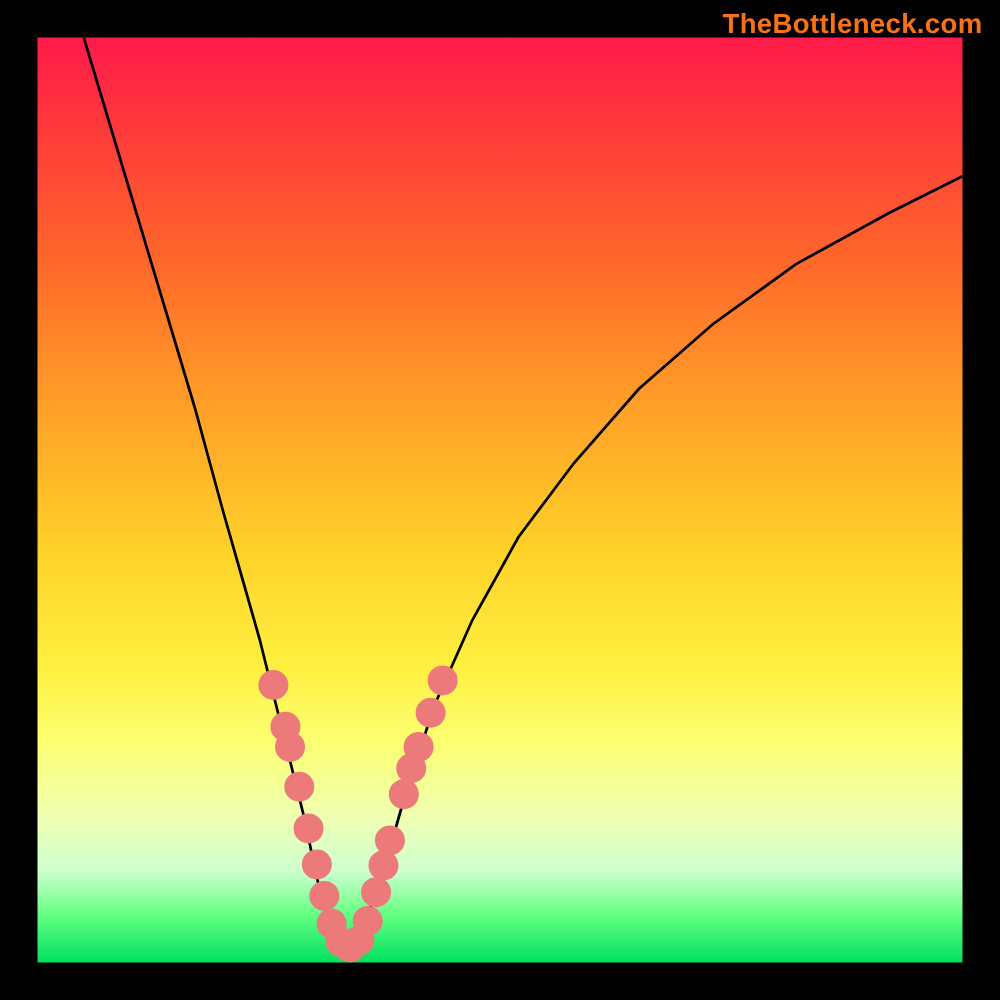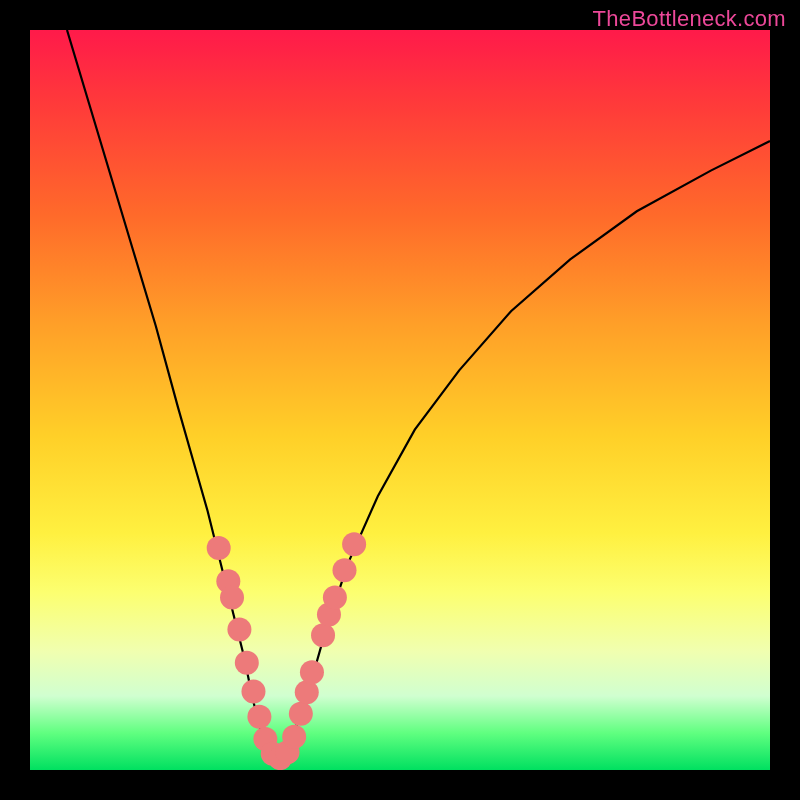--- a/index.html
+++ b/index.html
@@ -29,22 +29,22 @@
       #f0ffb0 84%,
       #d0ffd0 90%,
       #60ff80 95%,
       #00e060 100%);
   }
   .watermark {
     position: absolute;
     top: 6px;
     right: 14px;
     font-size: 22px;
-    font-weight: 400;
-    color: #ec4899;
+    font-weight: 700;
+    color: #f97316;
     letter-spacing: 0.3px;
   }
   svg.overlay {
     position: absolute;
     left: 30px;
     top: 30px;
     width: 740px;
     height: 740px;
   }
 </style>

